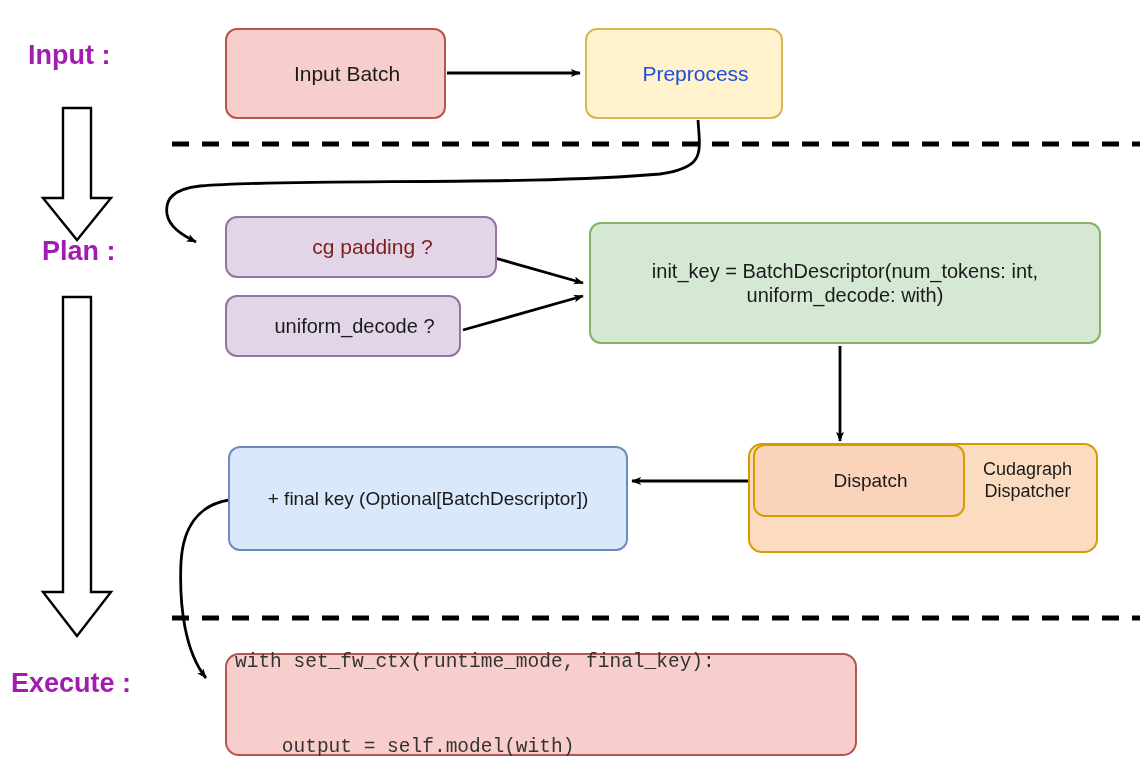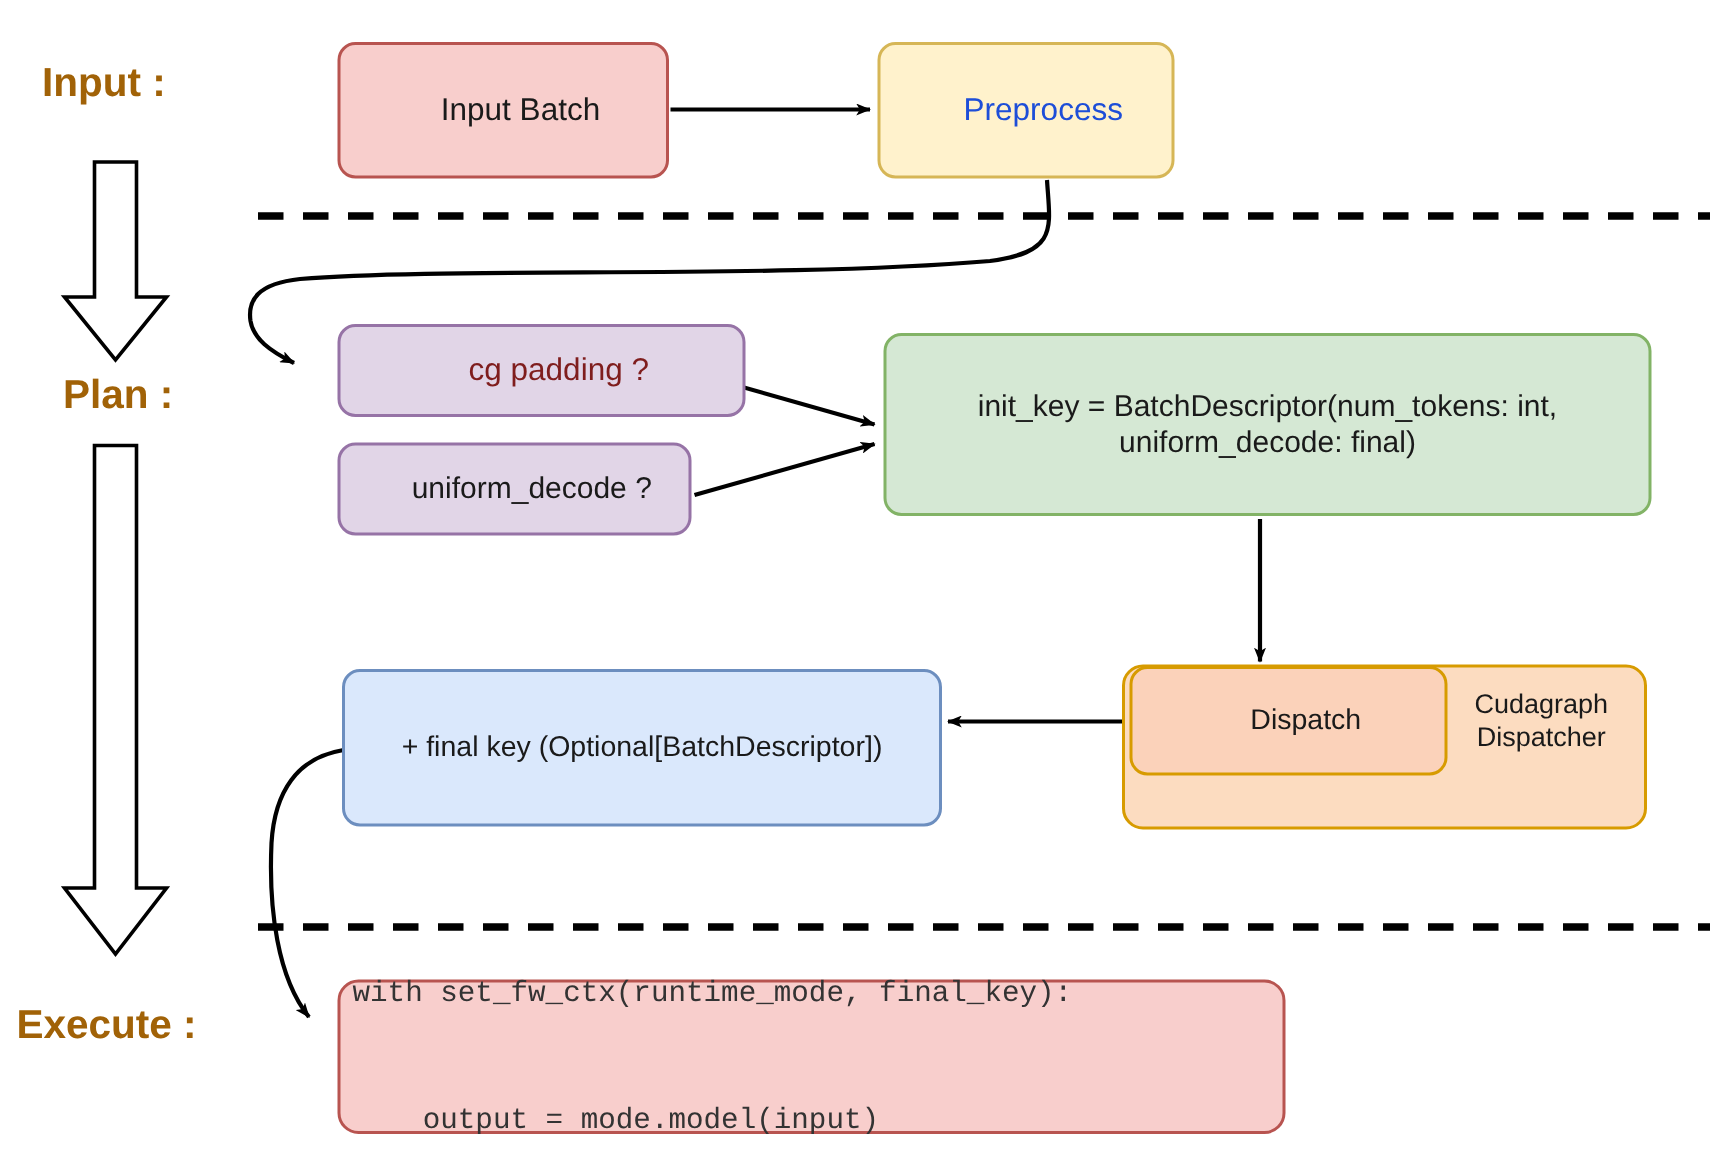--- a/index.html
+++ b/index.html
@@ -6,21 +6,21 @@
   html,body{margin:0;padding:0;background:#ffffff;}
   body{width:1142px;height:770px;overflow:hidden;font-family:"Liberation Sans",sans-serif;}
   #stage{position:relative;width:1142px;height:770px;background:#ffffff;}
 
   svg.layer{position:absolute;left:0;top:0;width:1142px;height:770px;pointer-events:none;}
 
   .node{position:absolute;box-sizing:border-box;display:flex;align-items:center;
         justify-content:center;text-align:center;border-radius:12px;border-width:2px;
         border-style:solid;font-family:"Liberation Sans",sans-serif;line-height:1.22;padding-left:23px;}
 
-  .stage-label{position:absolute;font-weight:bold;color:#a16207;
+  .stage-label{position:absolute;font-weight:bold;color:#a21caf;
                font-family:"Liberation Sans",sans-serif;white-space:nowrap;}
 
   
   #node-input-batch{left:225px;top:28px;width:221px;height:91px;
       background:#f8cecc;border-color:#b85450;font-size:21px;color:#1a1a1a;}
   #node-preprocess{left:585px;top:28px;width:198px;height:91px;
       background:#fff2cc;border-color:#d6b656;font-size:21px;color:#1d4ed8;}
 
   #node-cg-padding{left:225px;top:216px;width:272px;height:62px;
       background:#e1d5e7;border-color:#9673a6;font-size:21px;color:#7f1d1d;}
@@ -41,21 +41,21 @@
       background:#dae8fc;border-color:#6c8ebf;font-size:19px;color:#1a1a1a;padding:0 6px;}
 
   #node-execute-code{left:225px;top:653px;width:632px;height:103px;
       background:#f8cecc;border-color:#b85450;border-radius:14px;
       font-family:"Liberation Mono",monospace;font-size:19.5px;color:#333;
       justify-content:flex-start;align-items:center;padding-left:8px;text-align:left;
       white-space:pre;line-height:1.45;}
 
   
   #label-input{left:28px;top:40px;font-size:27px;}
-  #label-plan{left:42px;top:248px;font-size:27px;}
+  #label-plan{left:42px;top:236px;font-size:27px;}
   #label-execute{left:11px;top:668px;font-size:27px;}
 </style>
 </head>
 <body>
 
 <div id="stage">
 
   <svg class="layer" viewBox="0 0 1142 770" xmlns="http://www.w3.org/2000/svg">
     <defs>
       <marker id="ah" markerWidth="10" markerHeight="8" refX="9.2" refY="4" orient="auto" markerUnits="userSpaceOnUse">
@@ -102,21 +102,21 @@
     <span>cg padding ?</span>
   </div>
 
   <div class="node" id="node-uniform-decode">
     <span>uniform_decode ?</span>
   </div>
 
   <div class="node" id="node-init-key">
     <div>
       <div>init_key = BatchDescriptor(num_tokens: int,</div>
-      <div>uniform_decode: final)</div>
+      <div>uniform_decode: with)</div>
     </div>
   </div>
 
   <div class="node" id="node-cudagraph-dispatcher">
     <div>
       <div>Cudagraph</div>
       <div>Dispatcher</div>
     </div>
   </div>
 
@@ -126,17 +126,17 @@
 
   <div class="node" id="node-runtime-mode">
     <div>
       <div>+ final key (Optional[BatchDescriptor])</div>
     </div>
   </div>
 
   <div class="node" id="node-execute-code">
     <div>
       <div>with set_fw_ctx(runtime_mode, final_key):</div>
-      <div>    output = mode.model(input)</div>
+      <div>    output = self.model(with)</div>
     </div>
   </div>
 
 </div>
 
 </body></html>

